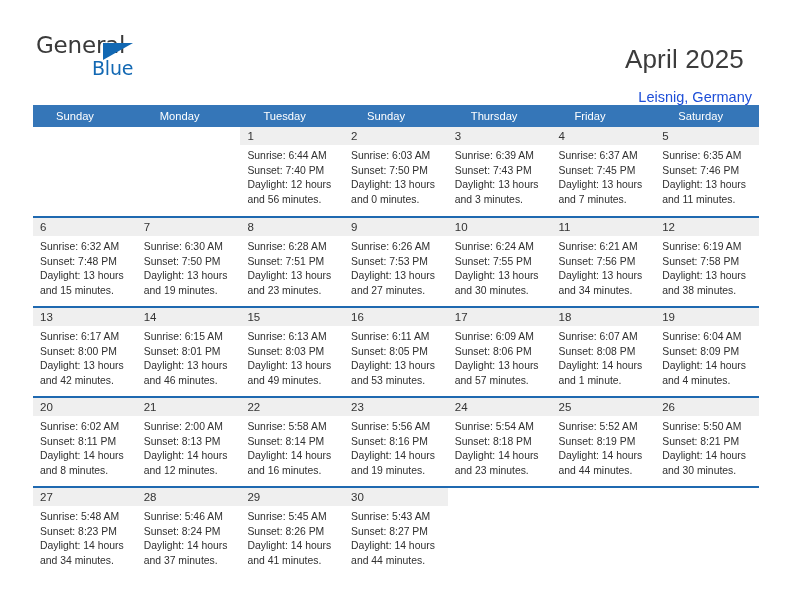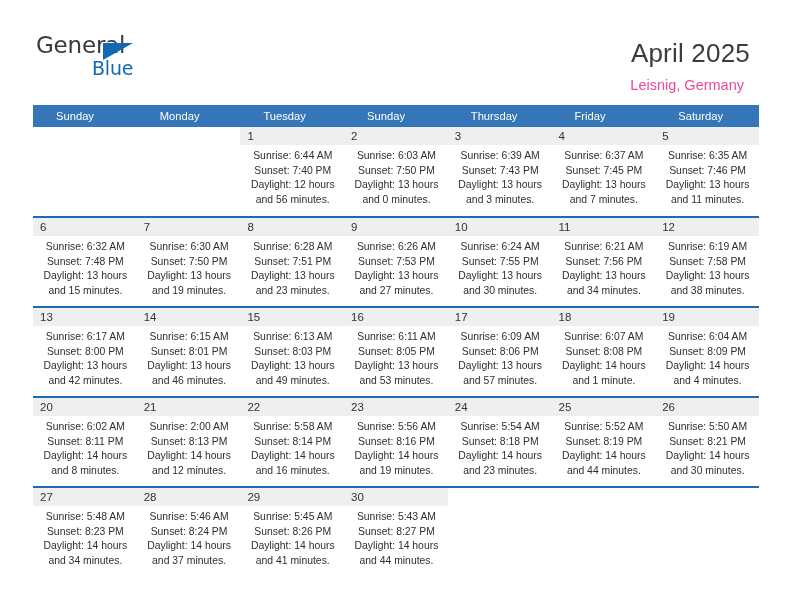--- a/index.html
+++ b/index.html
@@ -64,28 +64,28 @@
   .title-block {
     position: absolute;
     right: 36px;
     top: 30px;
     text-align: right;
   }
   .cal-title {
     font-size: 26px;
     color: #3c3c3c;
     font-weight: normal;
-    margin: 6px;
+    margin: 12px;
     line-height: 34px;
     letter-spacing: 0.2px;
   }
   .cal-subtitle {
     font-size: 14.5px;
-    color: #ec4899;
-    margin: 6px 12px 0 0;
+    color: #1d4ed8;
+    margin: 6px 4px 0 0;
     line-height: 18px;
   }
 
   
   .cal-wrap {
     position: absolute;
     left: 33px;
     top: 105px;
     width: 726px;
   }
@@ -120,21 +120,20 @@
     color: #333333;
     padding: 3px 0 3px 7px;
     height: 18px;
     line-height: 12px;
   }
   .dayinfo {
     padding: 4px 6px 0 7px;
     font-size: 10.4px;
     line-height: 14.6px;
     color: #2f2f2f;
-    text-align: center;
   }
   .dayinfo div { white-space: nowrap; }
   td.empty .daynum { visibility: hidden; }
 </style>
 </head>
 <body>
 
 <div class="page">
 
   <div class="header">

